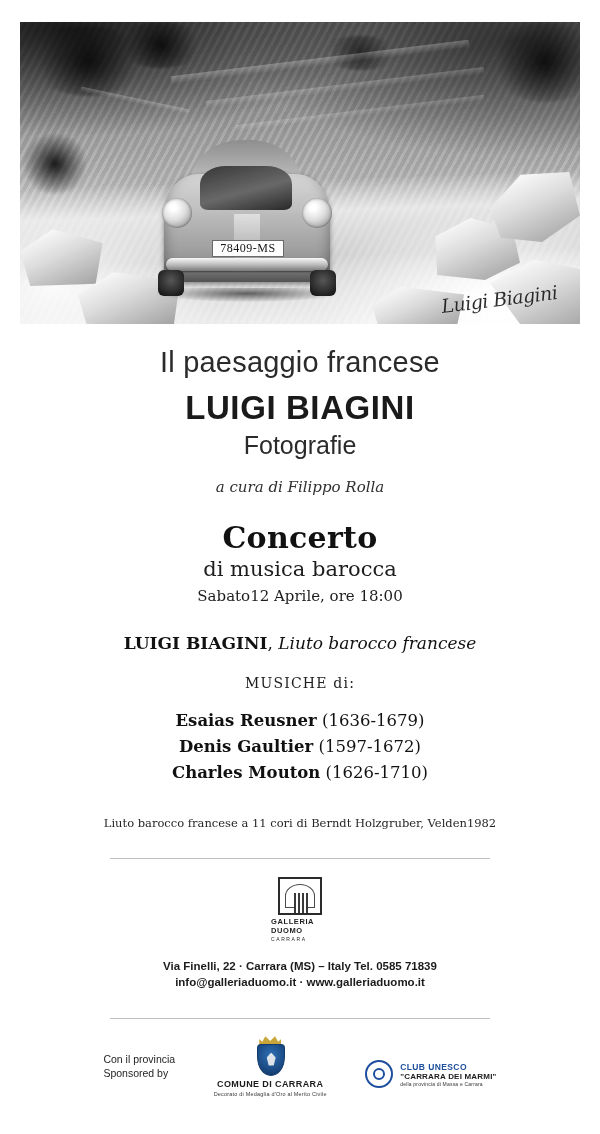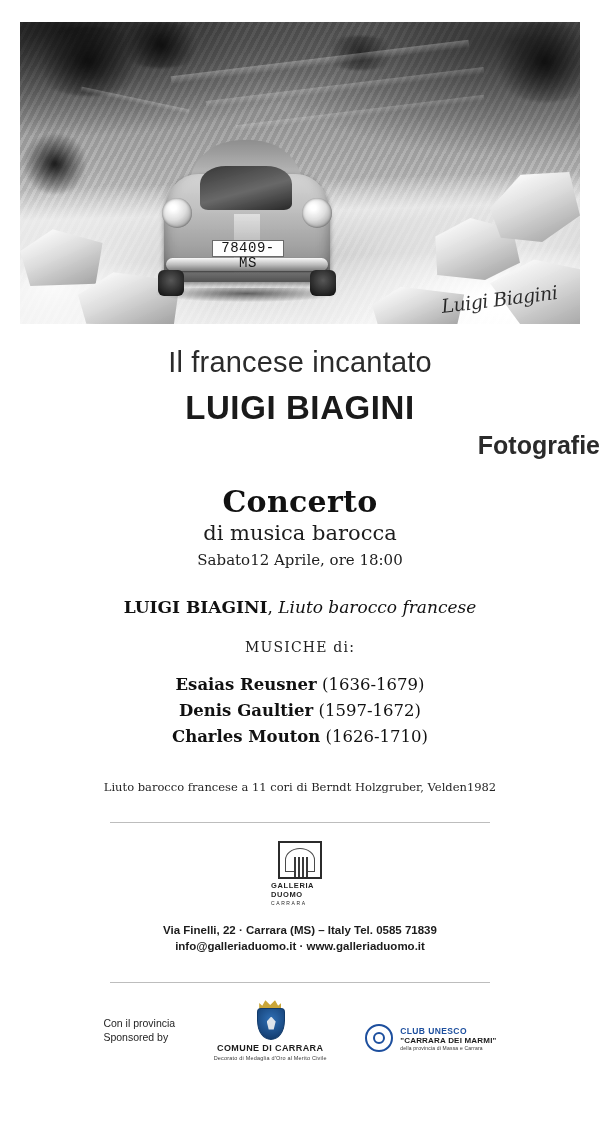--- a/index.html
+++ b/index.html
@@ -140,22 +140,22 @@
     box-shadow: inset 0 0 3px rgba(0,0,0,0.5);
   }
   .car .lamp.left  { left: 6px; }
   .car .lamp.right { right: 6px; }
   .car .plate {
     position: absolute;
     left: 56px; top: 100px;
     width: 70px; height: 15px;
     background: #f4f4f4;
     border: 1px solid #6c6c6c;
-    font-family: Liberation Mono, monospace;
-    font-size: 14px;
+    font-family: Liberation Serif, serif;
+    font-size: 12px;
     line-height: 15px;
     text-align: center;
     letter-spacing: 0.5px;
     color: #1d1d1d;
   }
   .car .wheel {
     position: absolute;
     top: 130px;
     width: 26px; height: 26px;
     background: radial-gradient(circle at 50% 40%, #5a5a5a 0%, #2a2a2a 70%, #141414 100%);
@@ -198,23 +198,22 @@
     font-family: "Liberation Sans", sans-serif;
     font-size: 33px;
     font-weight: 700;
     color: #1a1a1a;
     letter-spacing: 0.6px;
   }
   .t-sub {
     margin-top: 4px;
     font-family: "Liberation Sans", sans-serif;
     font-size: 25px;
-    font-weight: 700;
+    font-weight: 400;
     color: #2b2b2b;
-    text-align: right;
   }
   .t-curator {
     margin-top: 18px;
     font-family: "DejaVu Serif", serif;
     font-style: italic;
     font-size: 15px;
     color: #2f2f2f;
   }
   .t-concert {
     margin-top: 24px;
@@ -472,23 +471,24 @@
         <div class="wheel left"></div>
         <div class="wheel right"></div>
       </div>
     </div>
     <div class="signature">Luigi Biagini</div>
   </div>
 
   <div style="position:absolute; left:0; top:324px; width:600px;">
 
     <div class="block">
-      <div class="t-title">Il francese incantato</div>
+      <div class="t-title">Il paesaggio francese</div>
       <div class="t-artist">LUIGI BIAGINI</div>
       <div class="t-sub">Fotografie</div>
+      <div class="t-curator">a cura di Filippo Rolla</div>
 
       <div class="t-concert">Concerto</div>
       <div class="t-concert-sub">di musica barocca</div>
       <div class="t-date">Sabato12 Aprile, ore 18:00</div>
 
       <div class="t-performer">
         <b>LUIGI BIAGINI</b><span>,</span>
         <i>Liuto barocco francese</i>
       </div>
 

